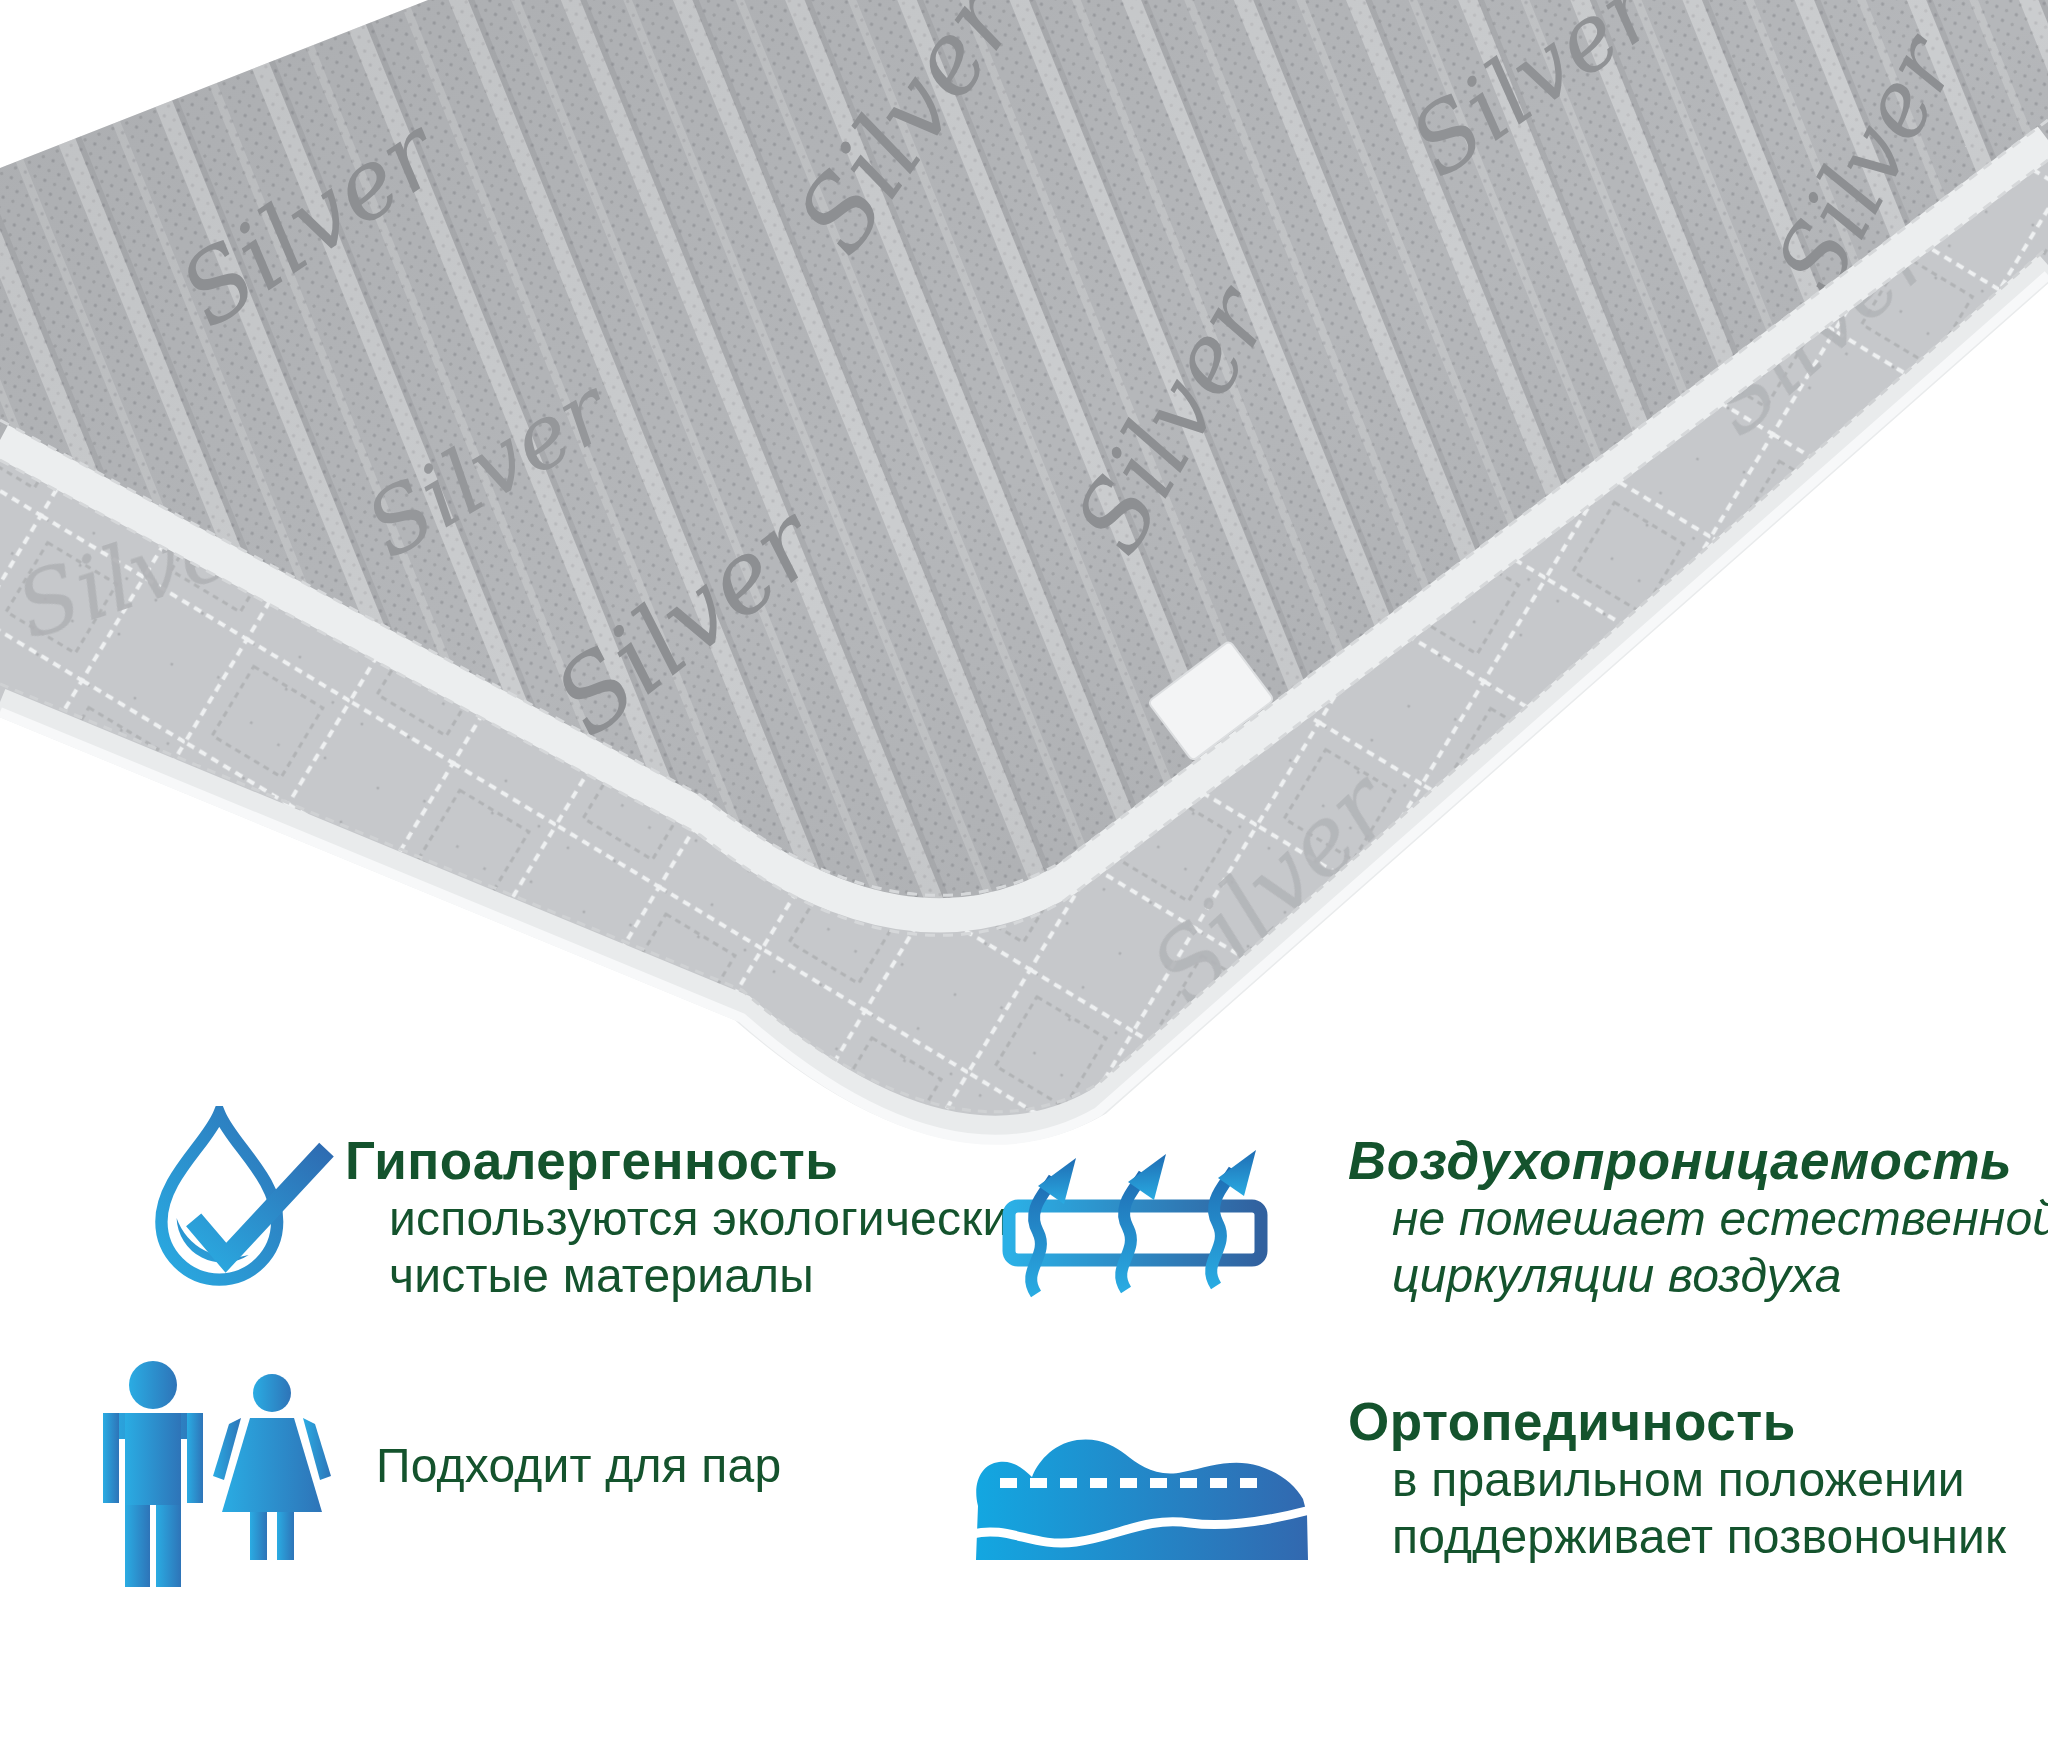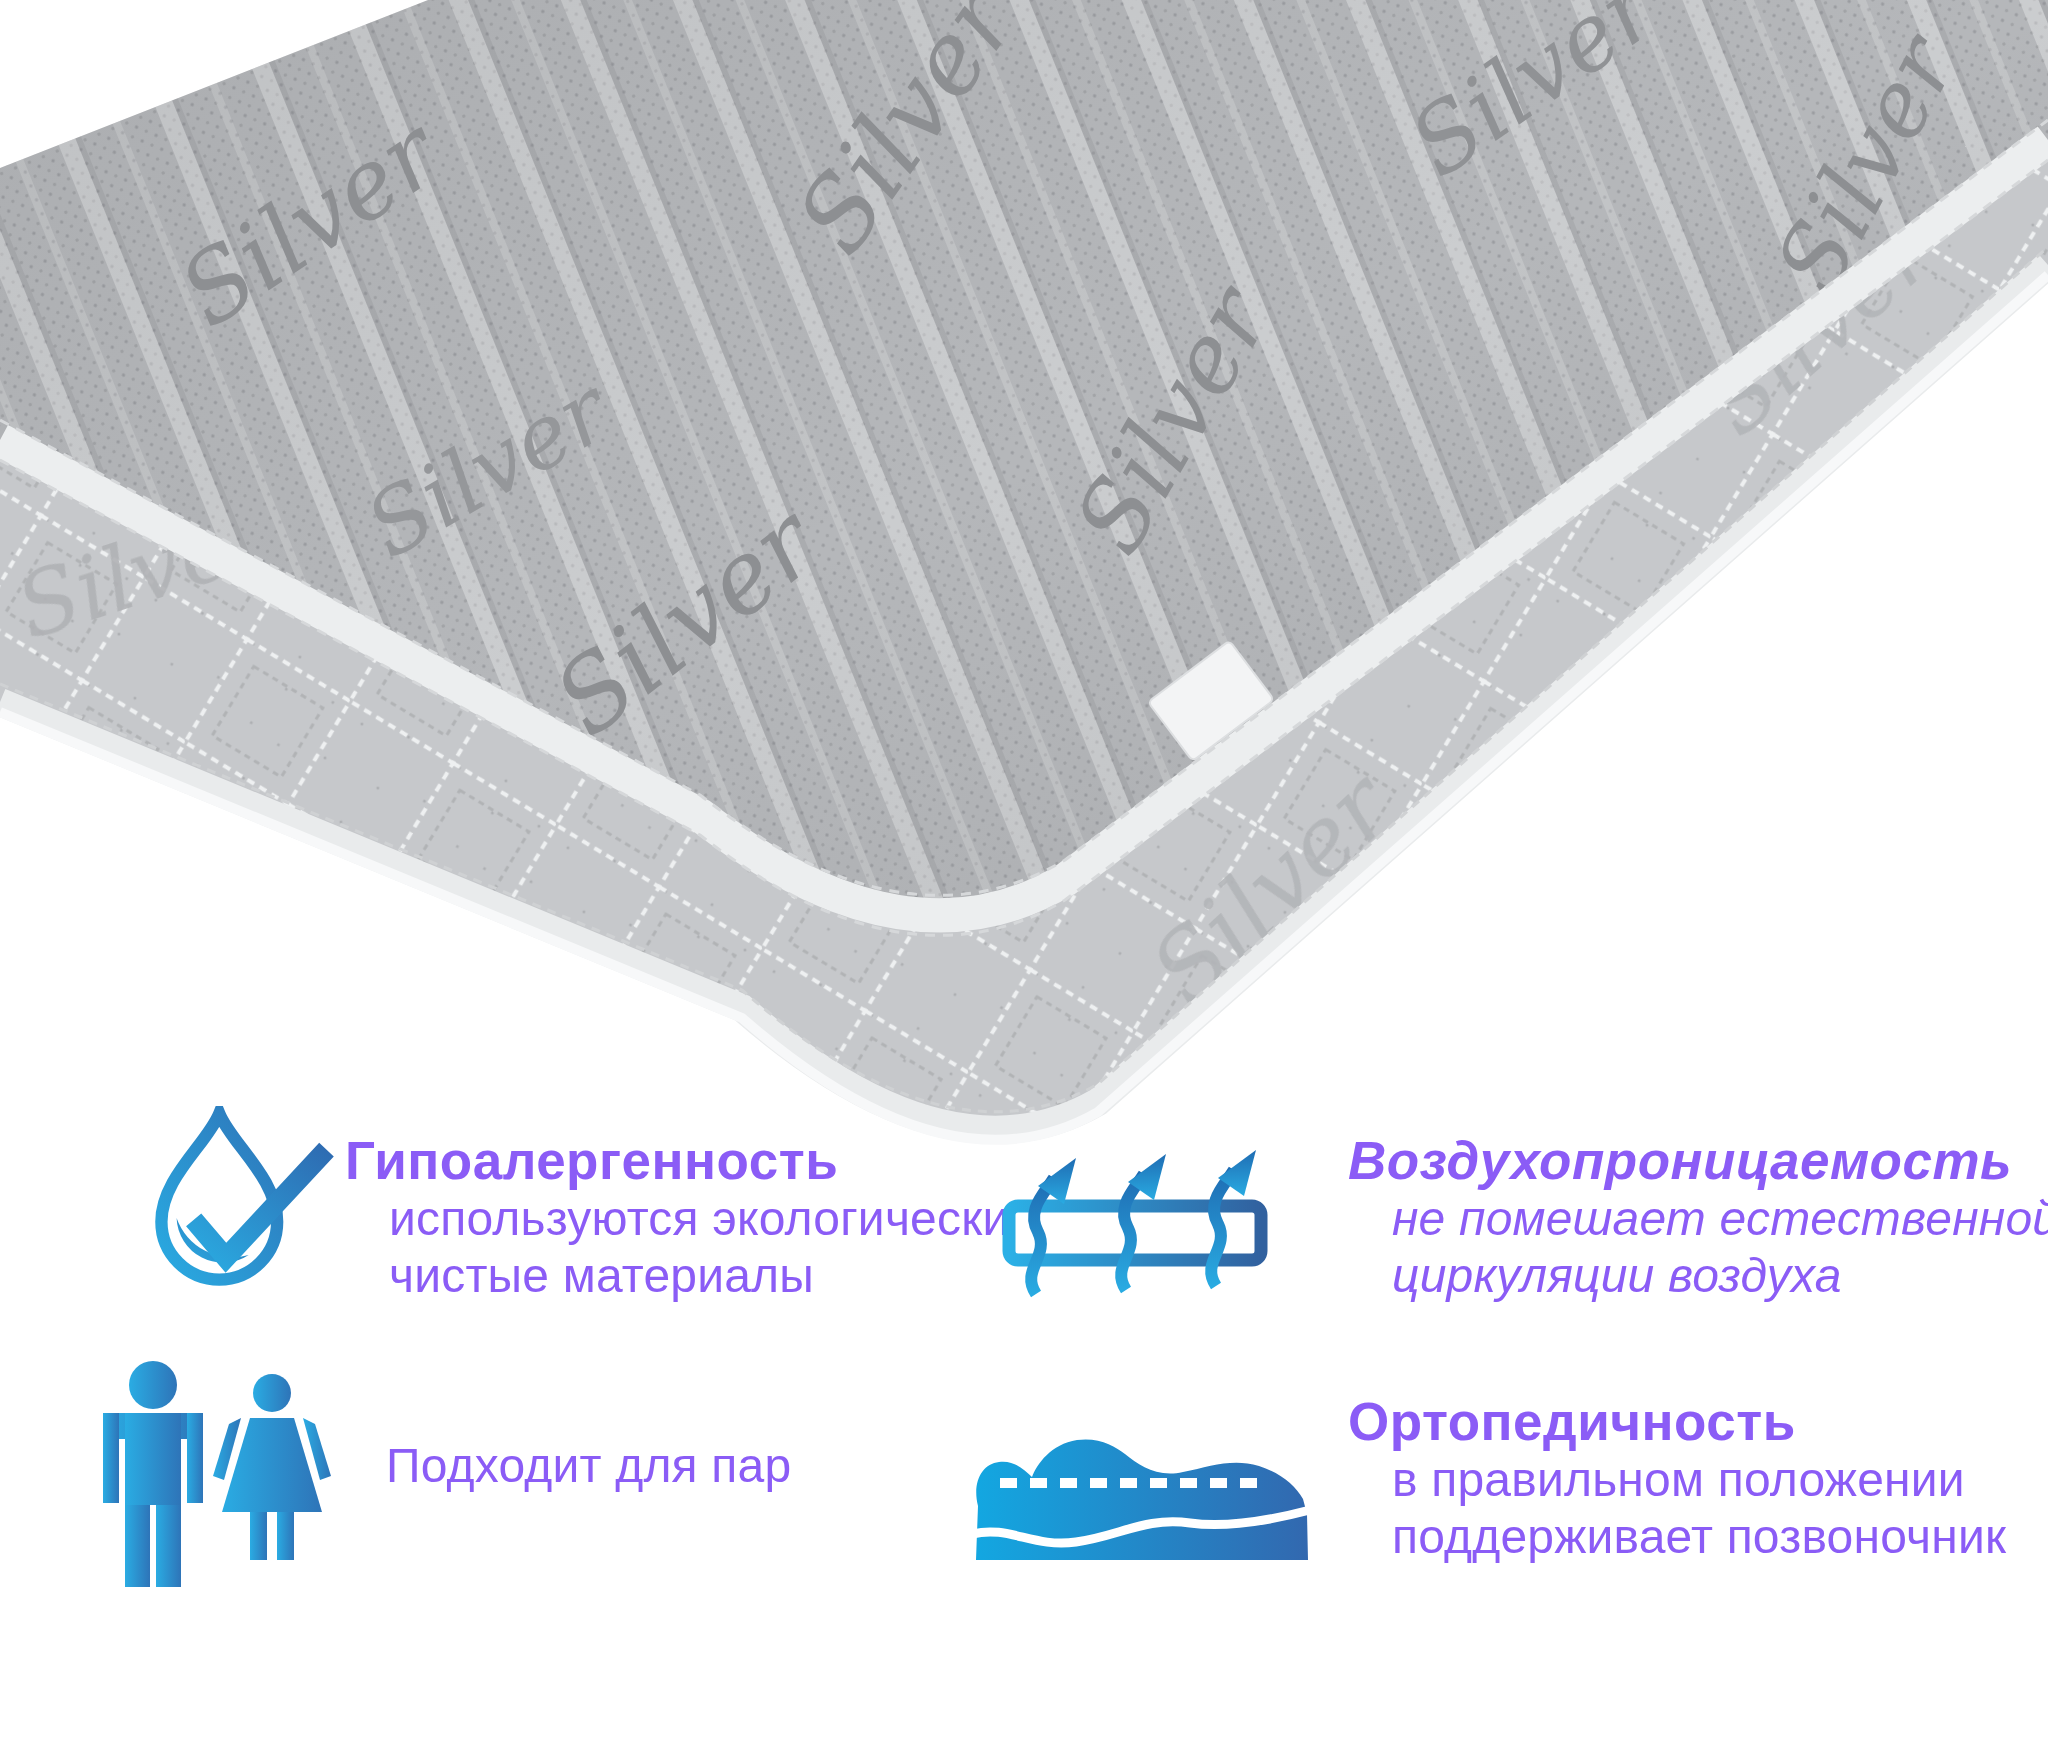--- a/index.html
+++ b/index.html
@@ -1,19 +1,19 @@
 <!DOCTYPE html>
 <html><head>
 <meta charset="utf-8">
 <style>
   html,body{margin:0;padding:0;background:#ffffff;}
   .page{position:relative;width:2048px;height:1758px;background:#ffffff;overflow:hidden;
         font-family:"Liberation Sans",sans-serif;}
   .mattress-svg{position:absolute;left:0;top:0;}
-  .feat-text{position:absolute;color:#8b5cf6;white-space:nowrap;}
+  .feat-text{position:absolute;color:#14532d;white-space:nowrap;}
   .feat-title{font-size:53px;font-weight:bold;line-height:58px;letter-spacing:0.5px;}
   .feat-line{font-size:48px;font-weight:normal;line-height:57px;letter-spacing:0.2px;margin-left:44px;}
   .icon-abs{position:absolute;}
 </style>
 </head>
 <body>
 
 <div class="page">
 
   <svg class="mattress-svg" width="2048" height="1170" viewBox="0 0 2048 1170">
@@ -159,21 +159,21 @@
 
     <g fill="url(#gMan)">
       <circle cx="172" cy="33" r="19"></circle>
       <path d="M150,58 L194,58 L222,152 L122,152 Z"></path>
       <path d="M129,64 L141,58 L124,120 L113,116 Z"></path>
       <path d="M215,64 L203,58 L220,120 L231,116 Z"></path>
       <rect x="150" y="152" width="17" height="48"></rect>
       <rect x="177" y="152" width="17" height="48"></rect>
     </g>
   </svg>
-  <div class="feat-text" style="left:342px;top:1437px;">
+  <div class="feat-text" style="left:332px;top:1437px;">
     <div class="feat-line">Подходит для пар</div>
   </div>
 
   <svg class="icon-abs" style="left:972px;top:1420px;" width="352" height="142" viewBox="0 0 352 142">
     <defs>
       <linearGradient id="gOrtho" x1="0" y1="0" x2="1" y2="0">
         <stop offset="0" stop-color="#13a7e1"></stop>
           <stop offset="1" stop-color="#3268af"></stop>
       </linearGradient>
     </defs>

